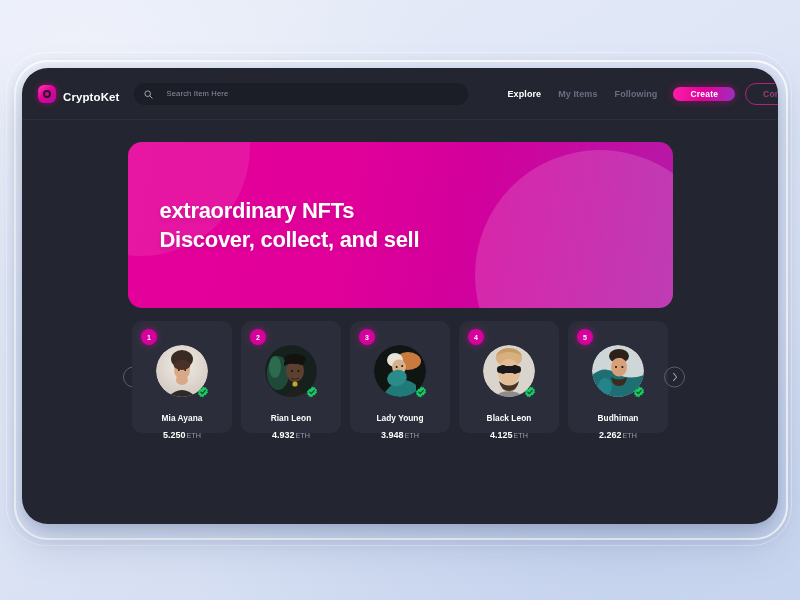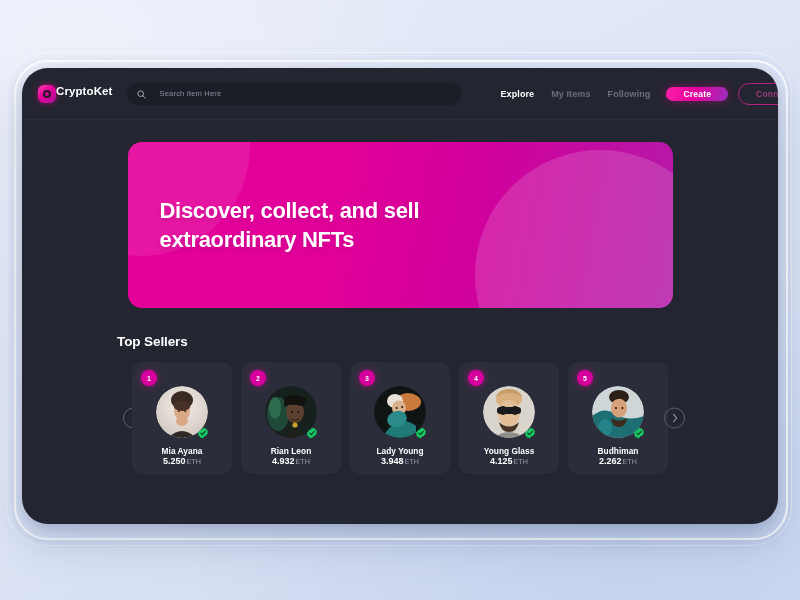--- a/index.html
+++ b/index.html
@@ -36,21 +36,21 @@
     overflow:hidden;
     box-shadow:0 18px 40px rgba(90,110,150,0.30), 0 4px 12px rgba(70,90,130,0.22);
   }
 
   
   .header {
     height:52px; display:flex; align-items:center;
     padding:0 18px 0 16px;
     border-bottom:1px solid rgba(255,255,255,0.045);
   }
-  .brand { display:flex; align-items:flex-start; flex:0 0 auto; }
+  .brand { display:flex; align-items:flex-end; gap:7px; flex:0 0 auto; }
   .logo-mark {
     width:18px; height:18px; border-radius:6px;
     background:linear-gradient(140deg,#ff3fb4 0%, #e5009a 45%, #a8119c 100%);
     display:flex; align-items:center; justify-content:center;
     box-shadow:0 0 6px rgba(236,0,150,0.55);
   }
   .logo-mark i {
     display:block; width:8px; height:8px; border-radius:50%;
     border:2.2px solid #241826;
   }
@@ -143,23 +143,23 @@
   }
   .avatar-wrap { position:relative; width:52px; height:52px; }
   .avatar {
     width:52px; height:52px; border-radius:50%; overflow:hidden;
     display:block; position:relative;
   }
   .verified {
     position:absolute; right:-1px; bottom:1px; width:12px; height:12px; z-index:3;
   }
   .seller-name {
-    margin-top:8px; color:#ffffff; font-size:8.3px; font-weight:bold; letter-spacing:.05px;
-  }
-  .seller-price { color:#ffffff; font-size:9px; font-weight:bold;text-align:center; }
+    margin-top:16px; color:#ffffff; font-size:8.3px; font-weight:bold; letter-spacing:.05px;
+  }
+  .seller-price { margin-top:7px; color:#ffffff; font-size:9px; font-weight:bold;text-align:center; }
   .seller-price .unit { color:#9a9dad; font-size:7.2px; font-weight:normal; margin-left:1px; }
 </style>
 </head>
 <body>
 
 <div class="frame-stroke2"></div>
 <div class="frame-stroke"></div>
 
 <div class="app">
 
@@ -191,27 +191,26 @@
       <button class="btn-create">Create</button>
       <button class="btn-connect">Connect</button>
     </div>
   </div>
 
   <div class="hero-wrap">
     <div class="hero">
       <span class="hero-c1"></span>
       <span class="hero-c2"></span>
       <div class="hero-title">
+        <div>extraordinary NFTs</div>
         <div>Discover, collect, and sell</div>
-        <div>extraordinary NFTs</div>
       </div>
     </div>
   </div>
 
-  <div class="section-title">Top Sellers</div>
 
   <div class="carousel">
 
     <button class="arrow left">
       <span>
         <svg width="6" height="9" viewBox="0 0 6 10" fill="none">
           <polyline points="4.6,1 1.2,5 4.6,9" stroke="#9a9dad" stroke-width="1.2" fill="none" stroke-linecap="round" stroke-linejoin="round"></polyline>
         </svg>
       </span>
     </button>
@@ -353,21 +352,21 @@
               </g>
             </svg>
           </span>
           <span class="verified">
             <svg width="12" height="12" viewBox="0 0 24 24">
               <path d="M12 1l2.6 2.2 3.4-.5 1 3.3 3.1 1.5-1.4 3.1 1.4 3.1-3.1 1.5-1 3.3-3.4-.5L12 23l-2.6-2.2-3.4.5-1-3.3L1.9 16.5 3.3 13.4 1.9 10.3 5 8.8l1-3.3 3.4.5z" fill="#18c964"></path>
               <polyline points="7.6,12.3 10.6,15.3 16.6,8.8" stroke="#0b3d22" stroke-width="2.2" fill="none" stroke-linecap="round" stroke-linejoin="round"></polyline>
             </svg>
           </span>
         </div>
-        <div class="seller-name">Young Glass</div>
+        <div class="seller-name">Black Leon</div>
         <div class="seller-price">
           <span>4.125</span><span class="unit">ETH</span>
         </div>
       </div>
 
       <div class="card">
         <span class="rank">5</span>
         <div class="avatar-wrap">
           <span class="avatar">
             <svg width="52" height="52" viewBox="0 0 52 52">

